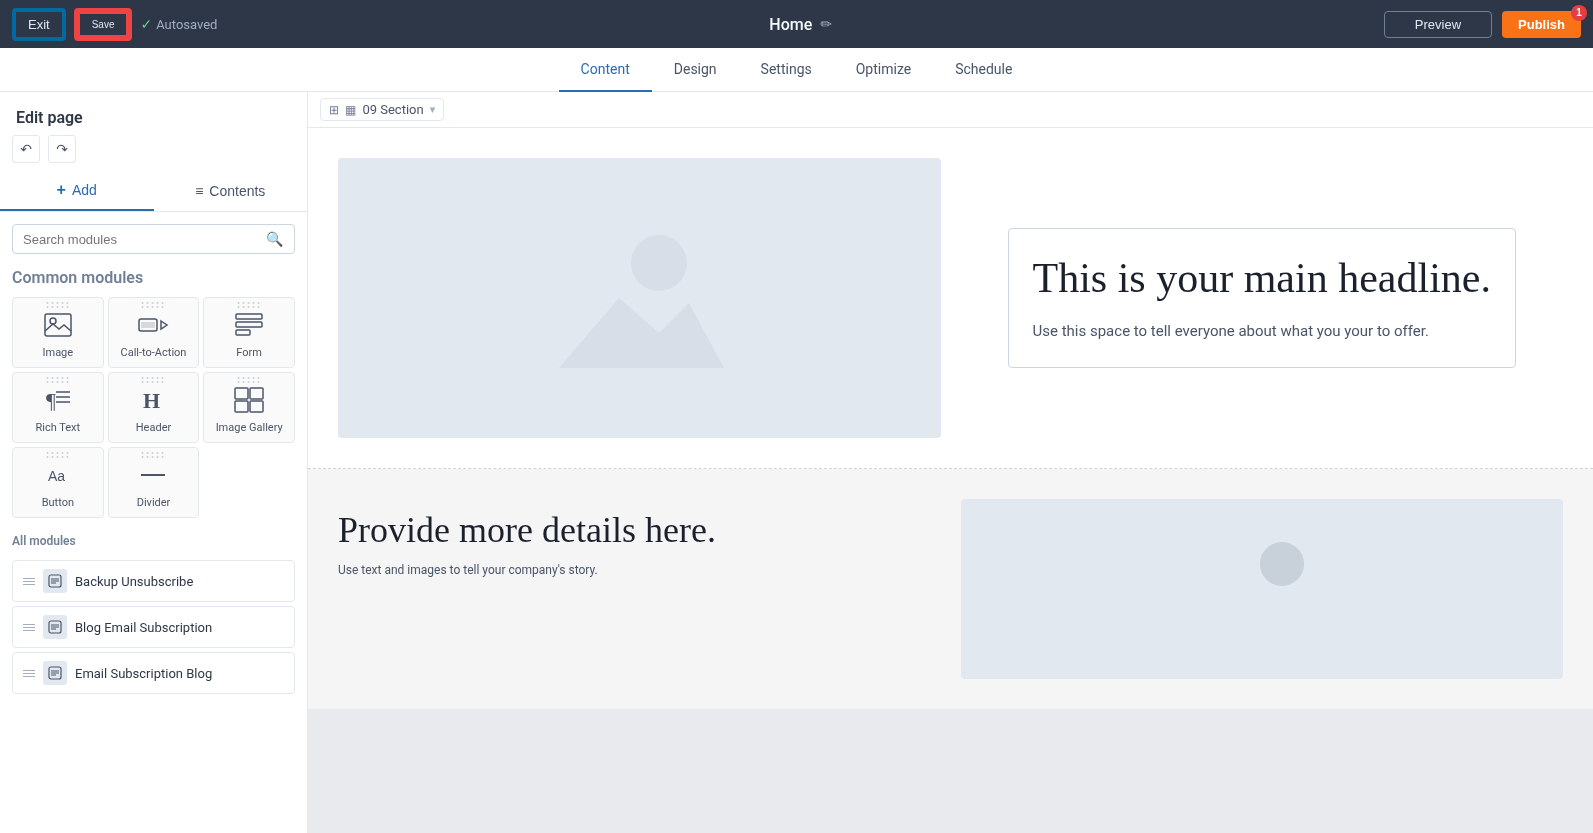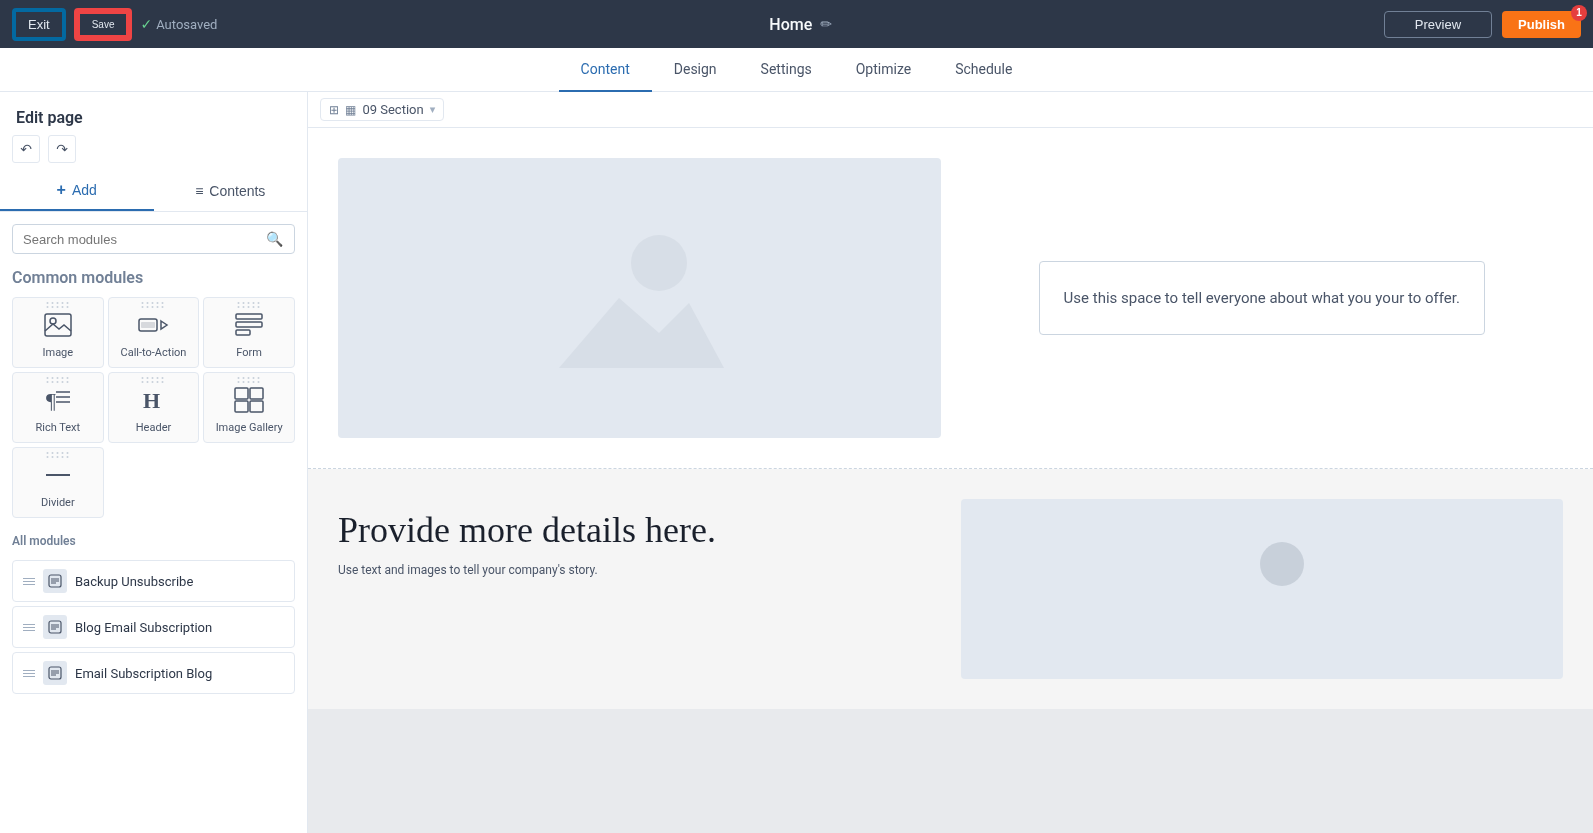--- a/index.html
+++ b/index.html
@@ -580,20 +580,40 @@
           <svg width="30" height="26" viewBox="0 0 30 26" fill="none">
             <rect x="1" y="1" width="13" height="11" rx="1" stroke="#4a5568" stroke-width="1.5"></rect>
             <rect x="16" y="1" width="13" height="11" rx="1" stroke="#4a5568" stroke-width="1.5"></rect>
             <rect x="1" y="14" width="13" height="11" rx="1" stroke="#4a5568" stroke-width="1.5"></rect>
             <rect x="16" y="14" width="13" height="11" rx="1" stroke="#4a5568" stroke-width="1.5"></rect>
           </svg>
         </div>
         <div class="module-label">Image Gallery</div>
       </div>
 
+      <div class="module-item">
+        <div class="dot-grid">
+          <div class="dot-g"></div>
+            <div class="dot-g"></div>
+            <div class="dot-g"></div>
+            <div class="dot-g"></div>
+            <div class="dot-g"></div>
+          <div class="dot-g"></div>
+            <div class="dot-g"></div>
+            <div class="dot-g"></div>
+            <div class="dot-g"></div>
+            <div class="dot-g"></div>
+        </div>
+        <div class="module-icon">
+          <svg width="30" height="24" viewBox="0 0 30 24" fill="none">
+            <text x="5" y="18" font-size="14" font-family="Arial" fill="#4a5568">Aa</text>
+          </svg>
+        </div>
+        <div class="module-label">Button</div>
+      </div>
 
       <div class="module-item">
         <div class="dot-grid">
           <div class="dot-g"></div>
             <div class="dot-g"></div>
             <div class="dot-g"></div>
             <div class="dot-g"></div>
             <div class="dot-g"></div>
           <div class="dot-g"></div>
             <div class="dot-g"></div>
@@ -685,20 +705,21 @@
         <div class="image-placeholder">
           <svg width="180" height="160" viewBox="0 0 180 160" fill="none">
             <rect width="180" height="160" fill="#e2e8f0"></rect>
             <circle cx="110" cy="45" r="28" fill="#c8d0da"></circle>
             <polygon points="10,150 70,80 110,115 140,85 175,150" fill="#c8d0da"></polygon>
           </svg>
         </div>
 
         <div style="display:flex; align-items:center; justify-content:center;">
           <div class="text-content-box">
+            <div class="main-headline">This is your main headline.</div>
             <div class="sub-text">Use this space to tell everyone about what you your to offer.</div>
           </div>
         </div>
       </div>
 
       <div class="canvas-section-2">
         <div class="second-text-block">
           <div class="second-headline">Provide more details here.</div>
           <div class="second-sub">Use text and images to tell your company's story.</div>
         </div>

